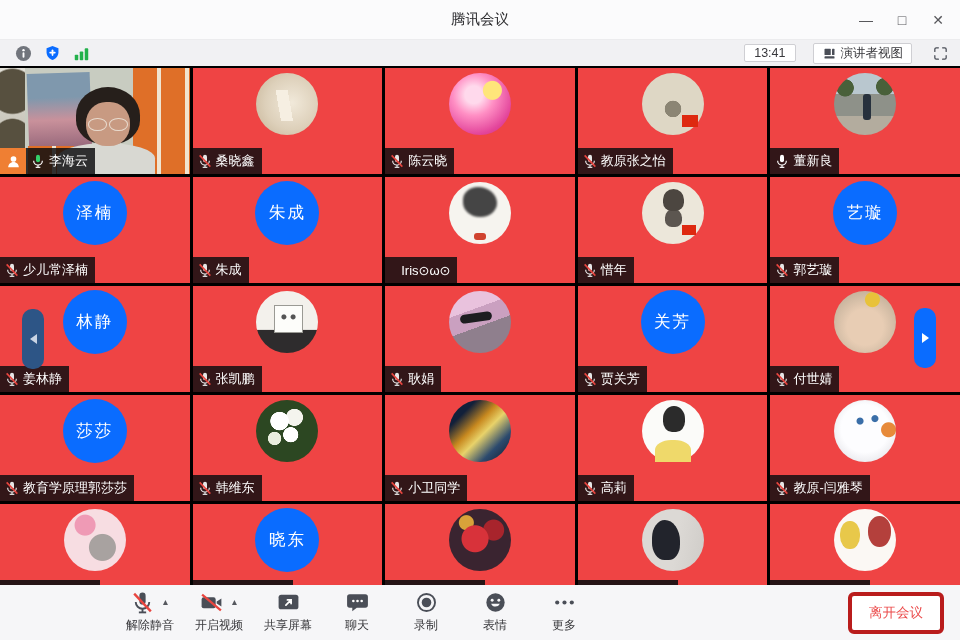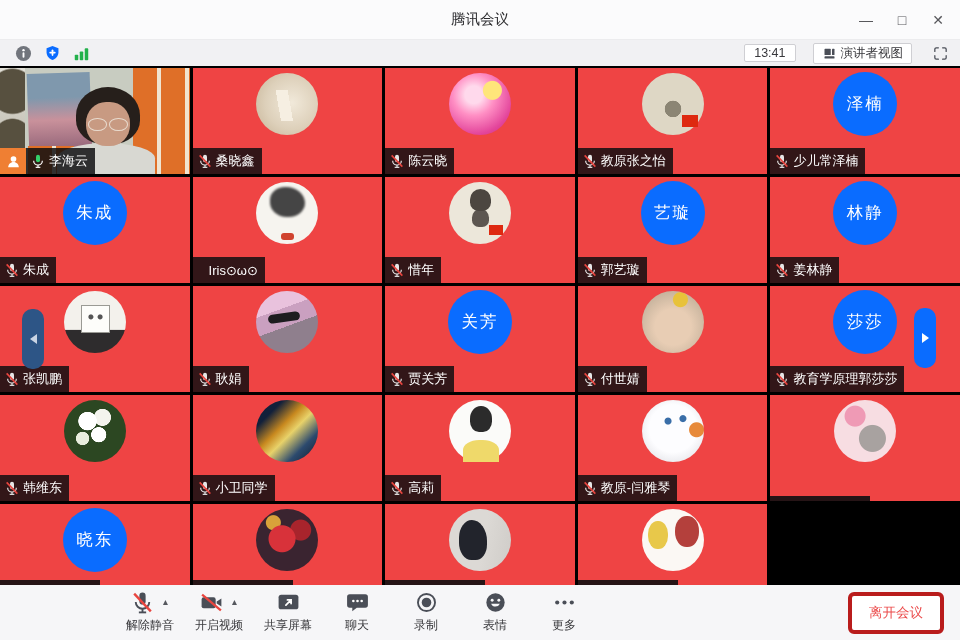--- a/index.html
+++ b/index.html
@@ -238,20 +238,36 @@
                   <line x1="12" y1="18" x2="12" y2="21.5" stroke="#e6e6e6" stroke-width="1.8"></line>
                   <line x1="8.5" y1="21.5" x2="15.5" y2="21.5" stroke="#e6e6e6" stroke-width="1.8"></line>
                   <line x1="4" y1="3.5" x2="20" y2="20.5" stroke="#e8453f" stroke-width="2.4"></line>
                 </svg>
               </span>
               <span>教原张之怡</span>
             </span>
           </div>
         </div>
         <div class="tile">
+          <div class="av av-outdoor"></div>
+          <div class="label-row">
+            <span class="name-label">
+              <span class="mic">
+                <svg viewBox="0 0 24 24">
+                  <rect x="9" y="2.5" width="6" height="11.5" rx="3" fill="#fff"></rect>
+                  <path d="M5.5 11.5a6.5 6.5 0 0 0 13 0" fill="none" stroke="#fff" stroke-width="1.8"></path>
+                  <line x1="12" y1="18" x2="12" y2="21.5" stroke="#fff" stroke-width="1.8"></line>
+                  <line x1="8.5" y1="21.5" x2="15.5" y2="21.5" stroke="#fff" stroke-width="1.8"></line>
+                </svg>
+              </span>
+              <span>董新良</span>
+            </span>
+          </div>
+        </div>
+        <div class="tile">
           <div class="initials-circle">泽楠</div>
           <div class="label-row">
             <span class="name-label">
               <span class="mic">
                 <svg viewBox="0 0 24 24">
                   <rect x="9" y="2.5" width="6" height="11.5" rx="3" fill="#e6e6e6"></rect>
                   <path d="M5.5 11.5a6.5 6.5 0 0 0 13 0" fill="none" stroke="#e6e6e6" stroke-width="1.8"></path>
                   <line x1="12" y1="18" x2="12" y2="21.5" stroke="#e6e6e6" stroke-width="1.8"></line>
                   <line x1="8.5" y1="21.5" x2="15.5" y2="21.5" stroke="#e6e6e6" stroke-width="1.8"></line>
                   <line x1="4" y1="3.5" x2="20" y2="20.5" stroke="#e8453f" stroke-width="2.4"></line>

